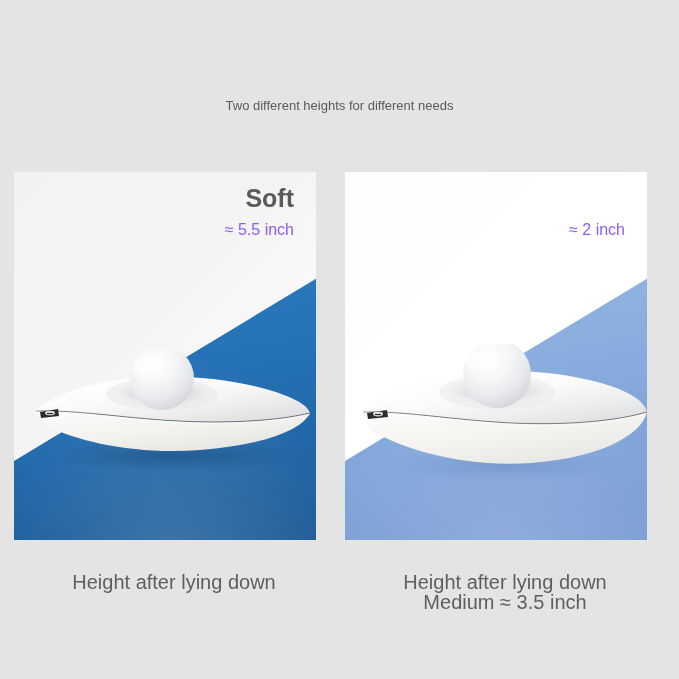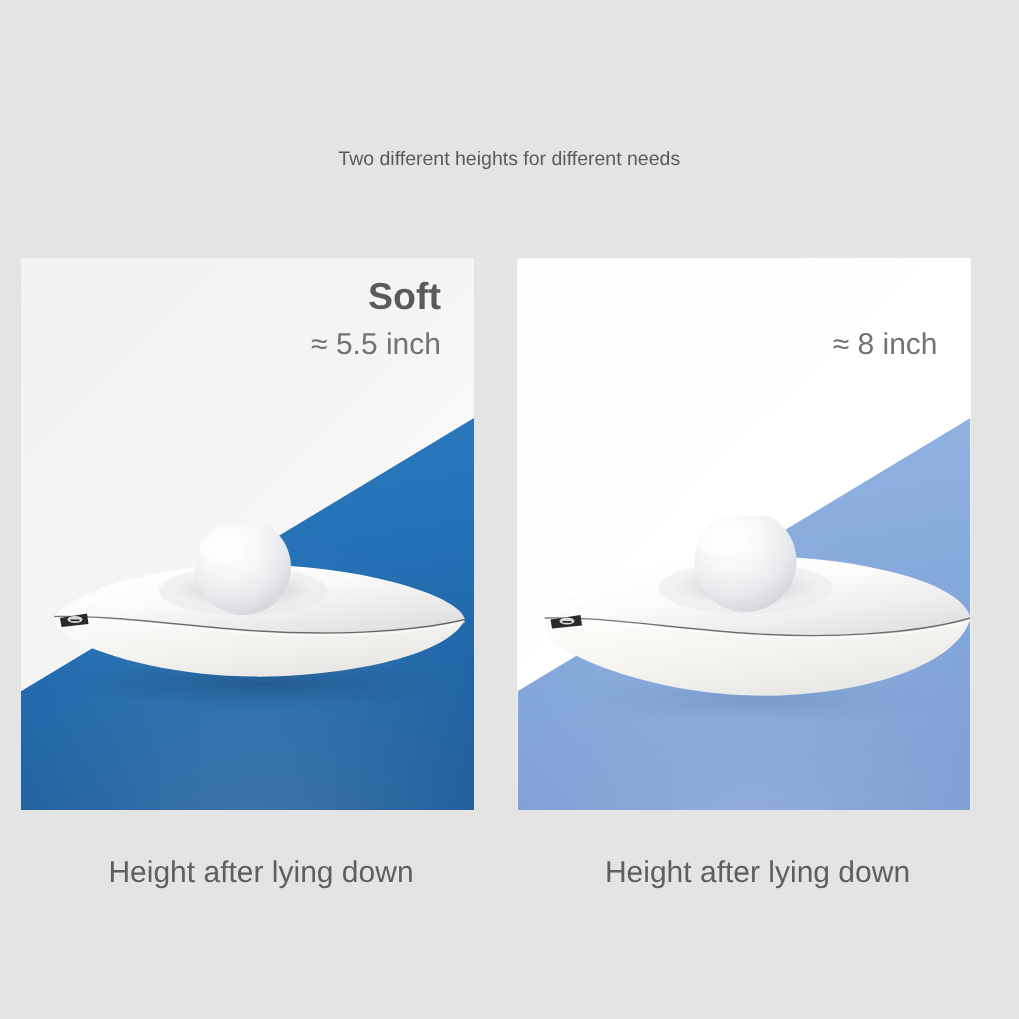--- a/index.html
+++ b/index.html
@@ -103,22 +103,22 @@
     font-size: 25px;
     font-weight: bold;
     color: #5a5a5a;
     line-height: 32px;
     white-space: nowrap;
   }
   .panel-height {
     position: absolute;
     right: 22px;
     top: 47px;
-    font-size: 20px;
-    color: #737373;
+    font-size: 16px;
+    color: #8b5cf6;
     line-height: 22px;
     white-space: nowrap;
   }
 
   
   .pillow-art {
     position: absolute;
     left: 0;
     width: 320px;
   }
@@ -223,21 +223,21 @@
     </svg>
   </div>
 </div>
 
 <div class="panel" id="panel-medium">
   <div class="bg-white"></div>
   <div class="wedge">
     <div class="wedge-sheen"></div>
   </div>
 
-  <div class="panel-height">≈ 8 inch</div>
+  <div class="panel-height">≈ 2 inch</div>
 
   <div class="pillow-art" id="art-medium">
     <svg viewBox="0 0 320 152" xmlns="http://www.w3.org/2000/svg" aria-hidden="true">
       <defs>
         <linearGradient id="mBodyTop" x1="0.12" y1="0.08" x2="0.85" y2="0.95">
           <stop offset="0%" stop-color="#ffffff"></stop>
           <stop offset="42%" stop-color="#fbfbfb"></stop>
           <stop offset="74%" stop-color="#eeeeef"></stop>
           <stop offset="100%" stop-color="#e0e1e3"></stop>
         </linearGradient>
@@ -297,13 +297,14 @@
     </svg>
   </div>
 </div>
 
 <div class="caption" id="caption-soft">
   <span class="l1">Height after lying down</span>
 </div>
 
 <div class="caption" id="caption-medium">
   <span class="l1">Height after lying down</span>
+  <span class="l2">Medium ≈ 3.5 inch</span>
 </div>
 
 </body></html>

